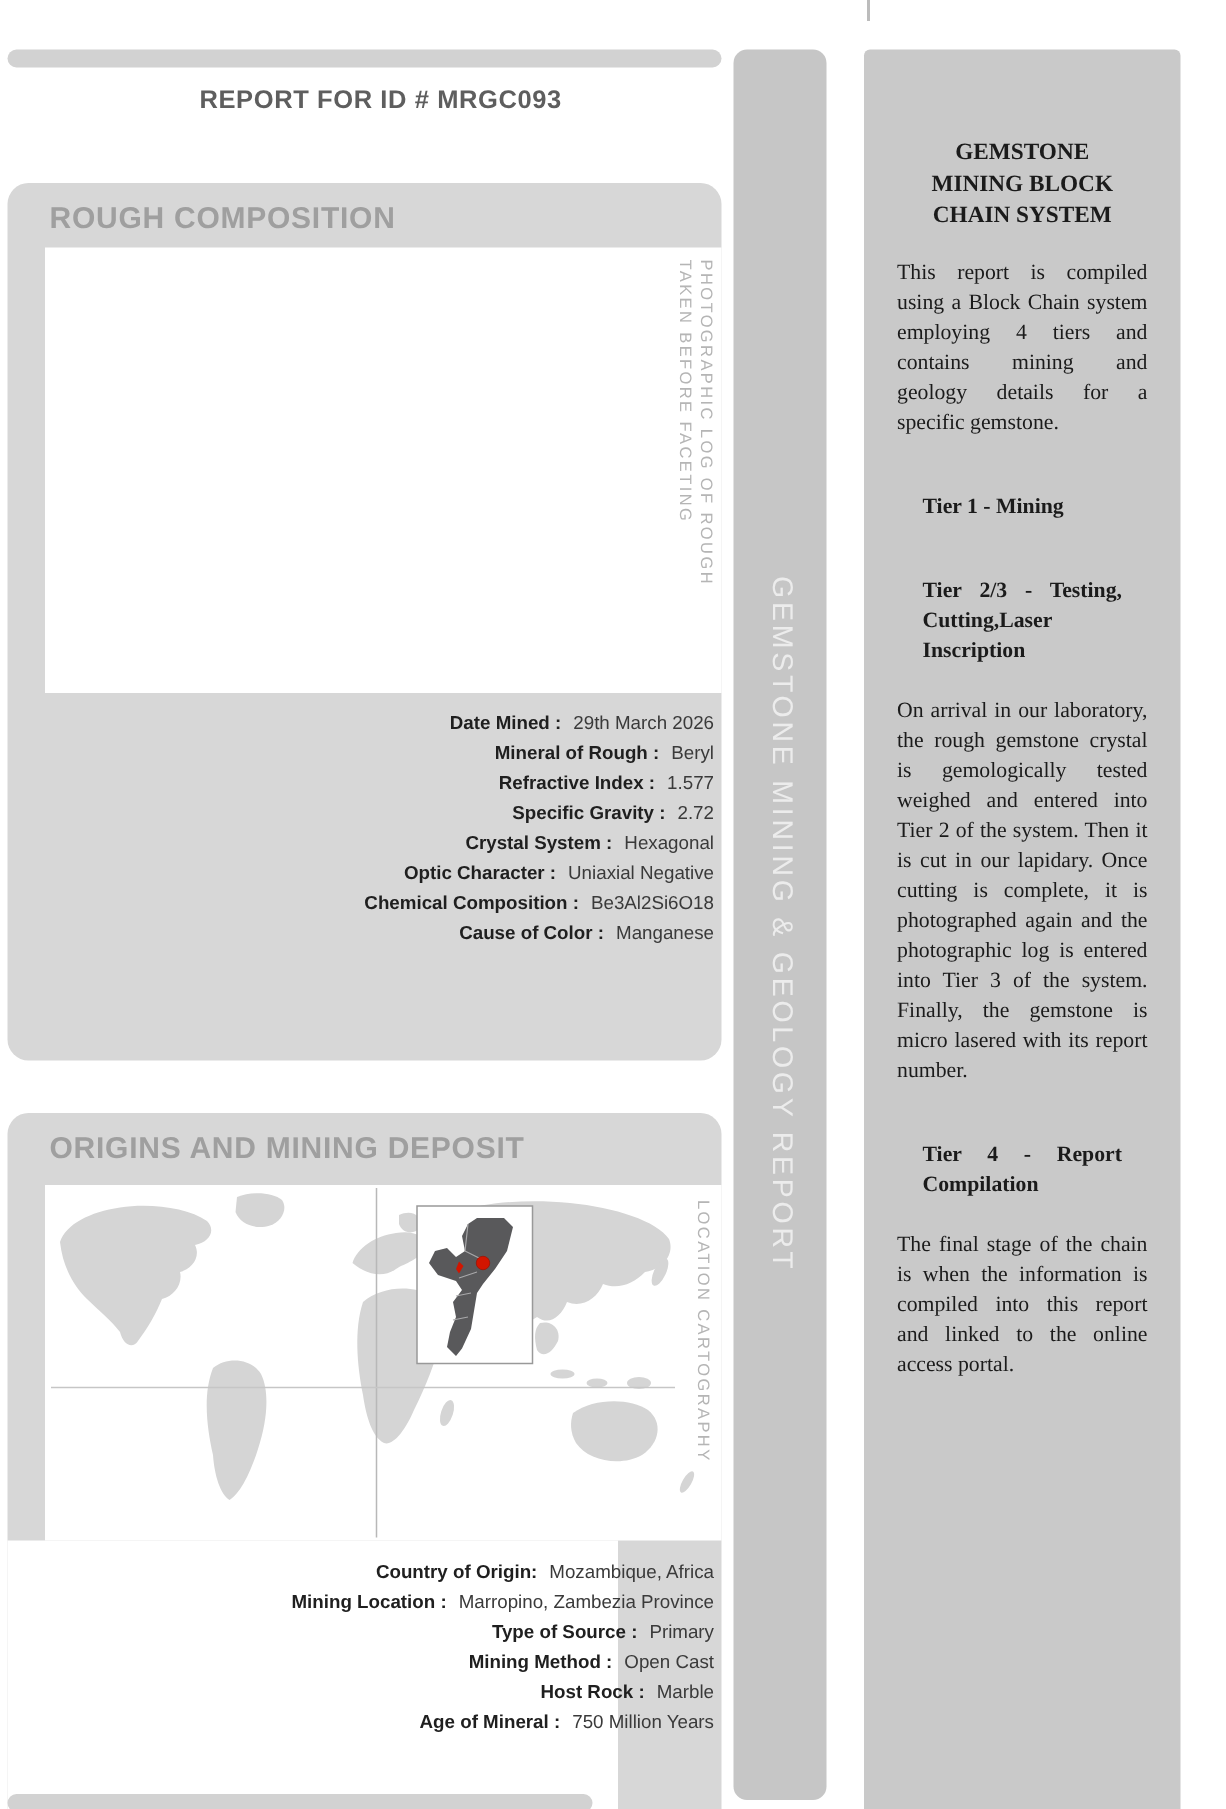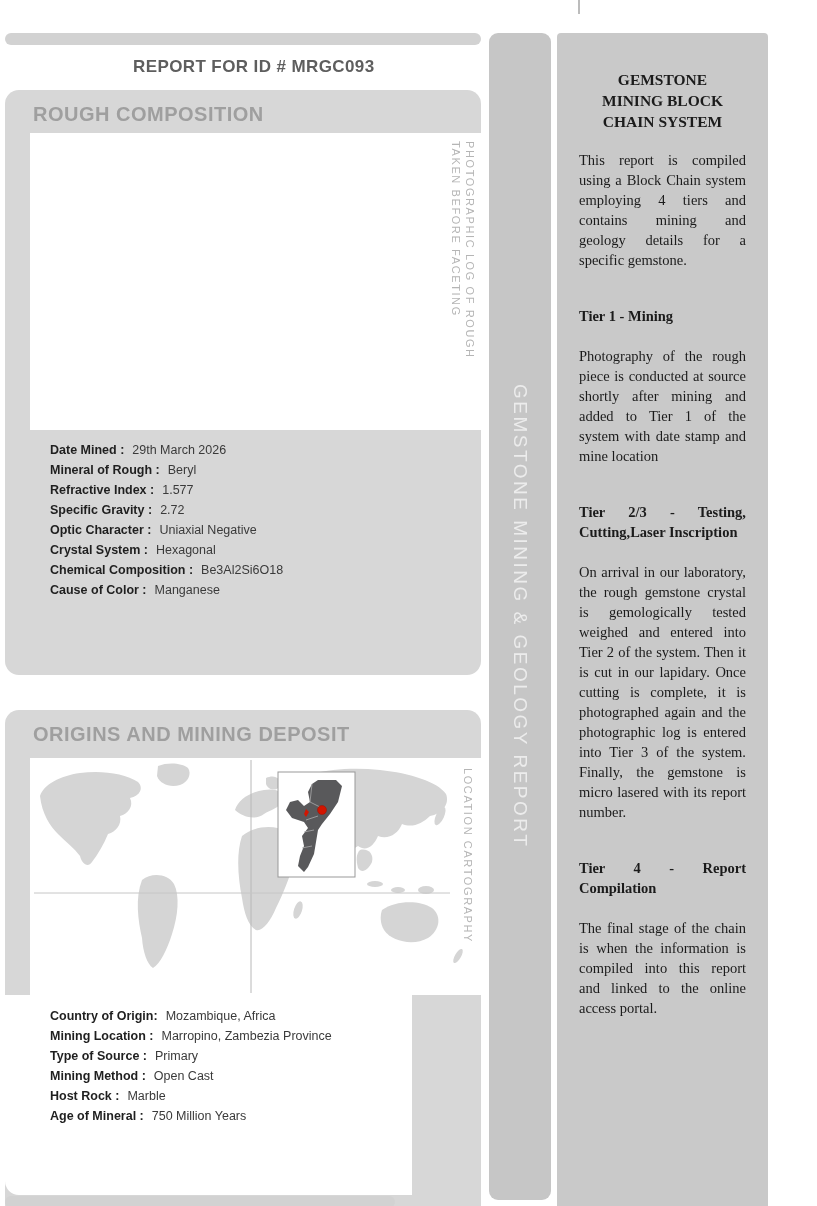--- a/index.html
+++ b/index.html
@@ -7,53 +7,53 @@
         font-family:"Liberation Sans",sans-serif;}
 
   
   .top-bar{position:absolute;left:5px;top:33px;width:476px;height:12px;
            background:#d2d2d2;border-radius:6px;}
   .bottom-bar{position:absolute;left:5px;top:1196px;width:390px;height:12px;
            background:#d2d2d2;border-radius:6px;}
   .report-title{position:absolute;left:5px;top:57px;width:476px;box-sizing:border-box;
            padding-left:128px;font-size:17px;font-weight:bold;
            color:#5e5e5e;letter-spacing:.4px;}
-  .section{position:absolute;left:5px;width:476px;background:#d7d7d7;border-radius:14px;}
+  .section{position:absolute;left:5px;width:476px;background:#d7d7d7;border-radius:14px;margin-top:32px;}
   .section.s1{top:90px;height:585px;}
   .section.s2{top:710px;height:542px;}
   .section-title{padding:13px 0 0 28px;font-size:20px;font-weight:bold;
            color:#9f9f9f;letter-spacing:.5px;}
   .photo-box{position:absolute;left:25px;top:43px;width:451px;height:297px;background:#ffffff;}
   .map-box{position:absolute;left:25px;top:48px;width:451px;height:237px;background:#ffffff;}
   .lower-white{position:absolute;left:0;top:285px;width:407px;height:200px;
            background:#ffffff;border-radius:0 0 0 14px;}
   .vert-caption{position:absolute;top:8px;right:4px;writing-mode:vertical-rl;
            font-size:11px;letter-spacing:1.6px;color:#b5b5b5;line-height:14px;}
-  .fields{position:absolute;left:45px;width:445px;}
+  .fields{position:absolute;left:26px;width:445px;text-align:right;}
   .s1 .fields{top:350px;}
   .s2 .fields{top:296px;}
   .field-row{line-height:20px;font-size:12.5px;color:#3a3a3a;white-space:pre;}
   .flabel{font-weight:bold;color:#1f1f1f;}
   .fvalue{margin-left:8px;}
 
   
   .vbar{position:absolute;left:489px;top:33px;width:62px;height:1167px;
         background:#c6c6c6;border-radius:9px;display:flex;align-items:center;justify-content:center;}
   .vbar-text{writing-mode:vertical-rl;font-size:19px;letter-spacing:2.5px;color:#ececec;}
   .top-divider{position:absolute;left:578px;top:0;width:2px;height:14px;background:#bcbcbc;}
 
   
-  .sidebar{position:absolute;left:557px;top:33px;width:211px;height:1173px;
+  .sidebar{position:absolute;left:576px;top:33px;width:211px;height:1173px;
         background:#c9c9c9;border-radius:4px 4px 0 0;box-sizing:border-box;
-        padding:36px 22px 0;font-family:"Liberation Serif",serif;color:#1b1b1b;}
+        padding:58px 22px 0;font-family:"Liberation Serif",serif;color:#1b1b1b;}
   .sb-title{width:134px;margin:0 auto 18px;text-align:center;font-weight:bold;
         font-size:15.5px;line-height:21px;}
   .sb-para{font-size:14.5px;line-height:20px;text-align:justify;margin:0;}
   .sb-heading{font-size:14.5px;line-height:20px;font-weight:bold;text-align:justify;
-        margin:36px 0 20px;}
+        margin:36px 17px 20px;}
   svg{display:block;}
 </style>
 </head>
 <body>
 
 <div class="page">
 
   <div class="top-bar"></div>
   <div class="top-divider"></div>
 
@@ -67,22 +67,22 @@
         <div>PHOTOGRAPHIC LOG OF ROUGH</div>
         <div>TAKEN BEFORE FACETING</div>
       </div>
     </div>
 
     <div class="fields">
       <div class="field-row"><span class="flabel">Date Mined :</span><span class="fvalue">29th March 2026</span></div>
       <div class="field-row"><span class="flabel">Mineral of Rough :</span><span class="fvalue">Beryl</span></div>
       <div class="field-row"><span class="flabel">Refractive Index :</span><span class="fvalue">1.577</span></div>
       <div class="field-row"><span class="flabel">Specific Gravity :</span><span class="fvalue">2.72</span></div>
+      <div class="field-row"><span class="flabel">Crystal System :</span><span class="fvalue">Hexagonal</span></div>
       <div class="field-row"><span class="flabel">Optic Character :</span><span class="fvalue">Uniaxial Negative</span></div>
-      <div class="field-row"><span class="flabel">Crystal System :</span><span class="fvalue">Hexagonal</span></div>
       <div class="field-row"><span class="flabel">Chemical Composition :</span><span class="fvalue">Be3Al2Si6O18</span></div>
       <div class="field-row"><span class="flabel">Cause of Color :</span><span class="fvalue">Manganese</span></div>
     </div>
   </div>
 
   <div class="section s2">
     <div class="section-title">ORIGINS AND MINING DEPOSIT</div>
 
     <div class="lower-white"></div>
 
@@ -134,21 +134,20 @@
   <div class="vbar">
     <div class="vbar-text">GEMSTONE MINING &amp; GEOLOGY REPORT</div>
   </div>
 
   <div class="sidebar">
     <div class="sb-title">GEMSTONE MINING BLOCK CHAIN SYSTEM</div>
     <p class="sb-para">This report is compiled using a Block Chain system employing 4 tiers and contains mining and geology details for a specific gemstone.</p>
 
     <div>
       <div class="sb-heading">Tier 1 - Mining</div>
-      <p class="sb-para">Photography of the rough piece is conducted at source shortly after mining and added to Tier 1 of the system with date stamp and mine location</p>
     </div>
 
     <div>
       <div class="sb-heading">Tier 2/3 - Testing, Cutting,Laser Inscription</div>
       <p class="sb-para">On arrival in our laboratory, the rough gemstone crystal is gemologically tested weighed and entered into Tier 2 of the system. Then it is cut in our lapidary. Once cutting is complete, it is photographed again and the photographic log is entered into Tier 3 of the system. Finally, the gemstone is micro lasered with its report number.</p>
     </div>
 
     <div>
       <div class="sb-heading">Tier 4 - Report Compilation</div>
       <p class="sb-para">The final stage of the chain is when the information is compiled into this report and linked to the online access portal.</p>

